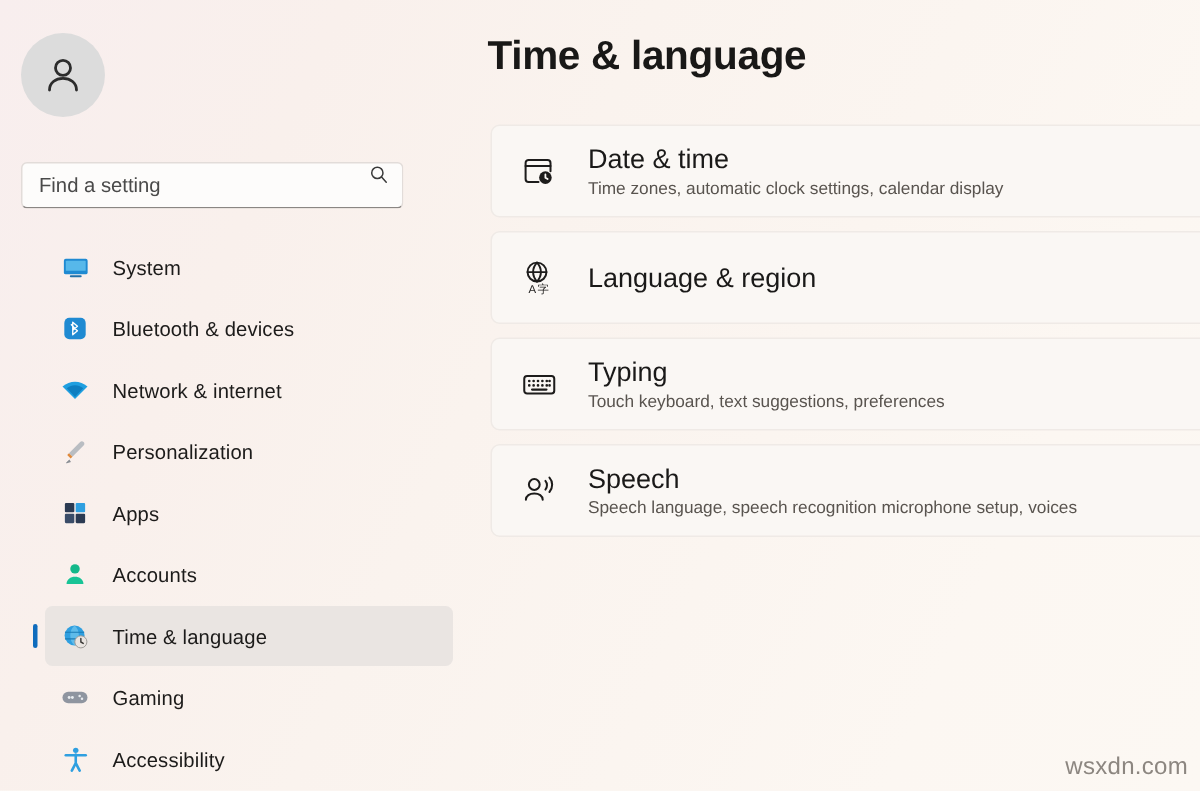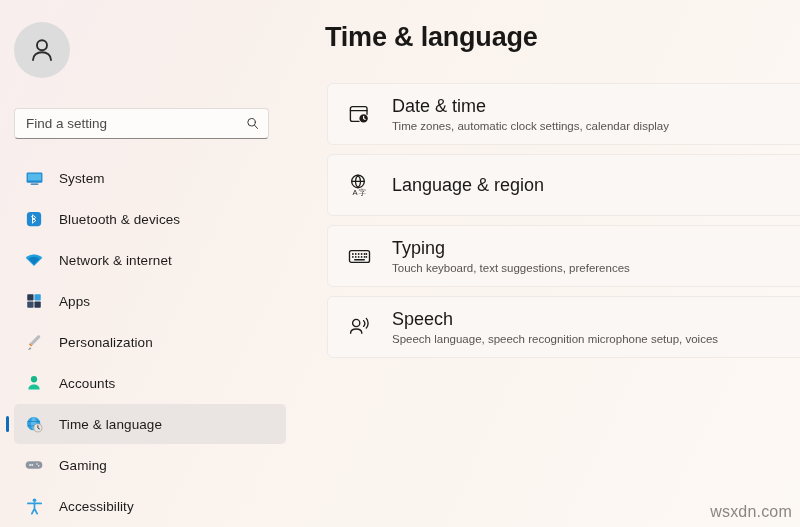--- a/index.html
+++ b/index.html
@@ -59,21 +59,20 @@
     position: absolute;
     left: 14px;
     top: 108px;
     width: 255px;
     height: 31px;
     background: #fdfcfb;
     border: 1px solid #e2dcd9;
     border-bottom: 1px solid #8a8683;
     border-radius: 4px;
     display: flex;
-    align-items: center;
     box-sizing: border-box;
     padding: 0 8px 0 11px;
   }
   #search-input {
     flex: 1;
     border: none;
     outline: none;
     background: transparent;
     font-family: "Liberation Sans", sans-serif;
     font-size: 13.5px;
@@ -86,21 +85,21 @@
   }
   .search-icon {
     width: 15px;
     height: 15px;
     flex: 0 0 auto;
     margin-left: 4px;
   }
 
   #nav {
     position: absolute;
-    left: 0;
+    left: 16px;
     top: 158px;
     width: 300px;
   }
   .nav-item {
     position: relative;
     height: 40px;
     margin: 0 14px 1px 14px;
     display: flex;
     align-items: center;
     border-radius: 5px;
@@ -265,39 +264,39 @@
           <svg width="20" height="20" viewBox="0 0 24 24">
             <path d="M2 9.2C5 6.6 8.4 5.3 12 5.3s7 1.3 10 3.9L12 19.2 2 9.2z" fill="#1f9fe0"></path>
             <path d="M5.4 10.6C7.4 9 9.6 8.2 12 8.2s4.6 .8 6.6 2.4L12 17.6l-6.6-7z" fill="#0e7ec0"></path>
           </svg>
         </span>
         <span class="nav-label">Network &amp; internet</span>
       </div>
 
       <div class="nav-item">
         <span class="nav-icon">
+          <svg width="19" height="19" viewBox="0 0 24 24">
+            <path d="M18.6 3.4c.9.9.9 2.2 0 2.9l-9.4 9.4-2.9-2.9 9.4-9.4c.8-.8 2.1-.8 2.9 0z" fill="#b9bdc2"></path>
+            <path d="M9.2 15.7l-2.9-2.9-1.5 1.5 2.9 2.9 1.5-1.5z" fill="#e08a3c"></path>
+            <path d="M6.6 18.1l-2.4 2.4c-.6.6-.4 1 .4.8l3.4-1 -1.4-2.2z" fill="#8a8f95"></path>
+          </svg>
+        </span>
+        <span class="nav-label">Personalization</span>
+      </div>
+
+      <div class="nav-item">
+        <span class="nav-icon">
           <svg width="18" height="18" viewBox="0 0 24 24">
             <rect x="3" y="3" width="8.4" height="8.4" rx="1" fill="#2b3a52"></rect>
             <rect x="3" y="12.6" width="8.4" height="8.4" rx="1" fill="#3a4c68"></rect>
             <rect x="12.6" y="12.6" width="8.4" height="8.4" rx="1" fill="#2b3a52"></rect>
             <rect x="12.6" y="3" width="8.4" height="8.4" rx="1" fill="#2f9fe0"></rect>
           </svg>
         </span>
         <span class="nav-label">Apps</span>
-      </div>
-
-      <div class="nav-item">
-        <span class="nav-icon">
-          <svg width="19" height="19" viewBox="0 0 24 24">
-            <path d="M18.6 3.4c.9.9.9 2.2 0 2.9l-9.4 9.4-2.9-2.9 9.4-9.4c.8-.8 2.1-.8 2.9 0z" fill="#b9bdc2"></path>
-            <path d="M9.2 15.7l-2.9-2.9-1.5 1.5 2.9 2.9 1.5-1.5z" fill="#e08a3c"></path>
-            <path d="M6.6 18.1l-2.4 2.4c-.6.6-.4 1 .4.8l3.4-1 -1.4-2.2z" fill="#8a8f95"></path>
-          </svg>
-        </span>
-        <span class="nav-label">Personalization</span>
       </div>
 
       <div class="nav-item">
         <span class="nav-icon">
           <svg width="18" height="18" viewBox="0 0 24 24">
             <circle cx="12" cy="7" r="4.2" fill="#14b88a"></circle>
             <path d="M4.5 20.5c0-4 3.4-6.4 7.5-6.4s7.5 2.4 7.5 6.4H4.5z" fill="#18c496"></path>
           </svg>
         </span>
         <span class="nav-label">Accounts</span>

